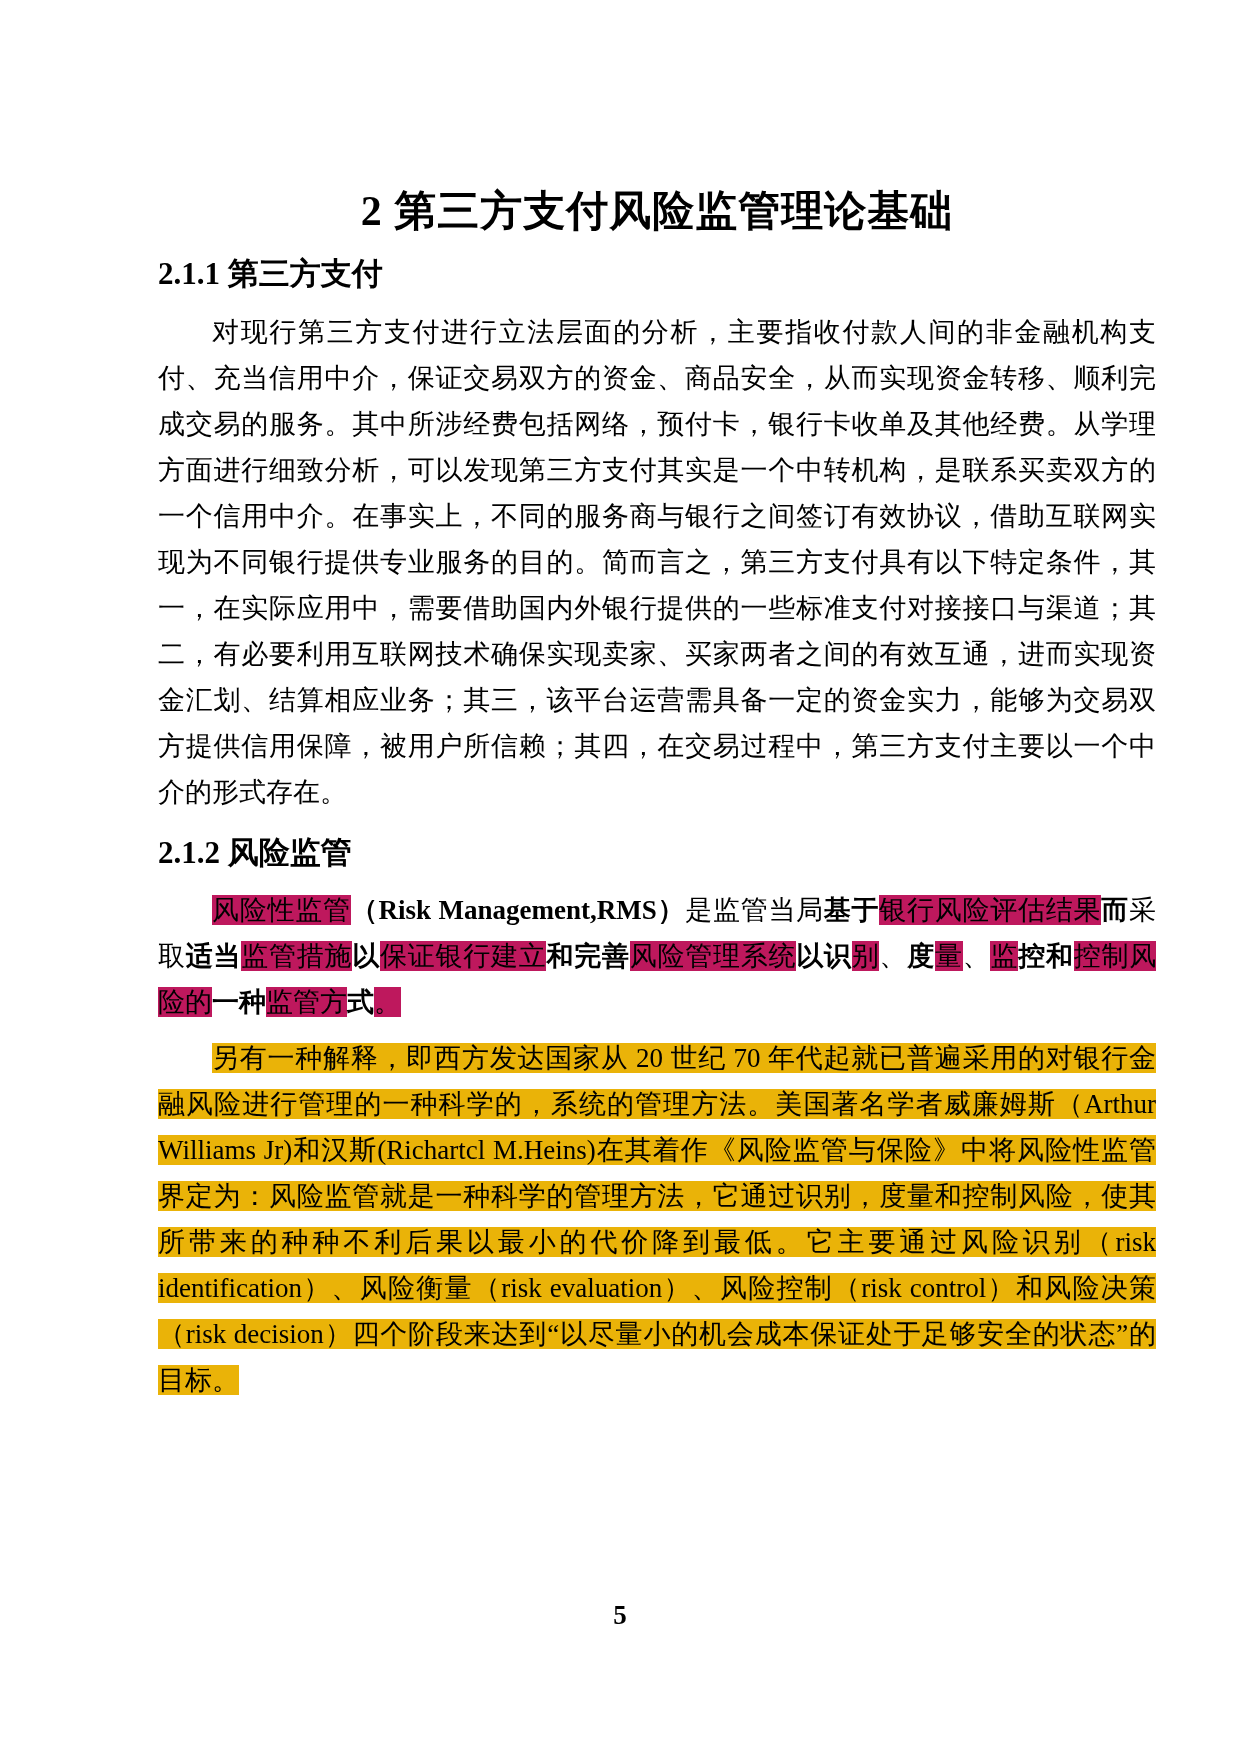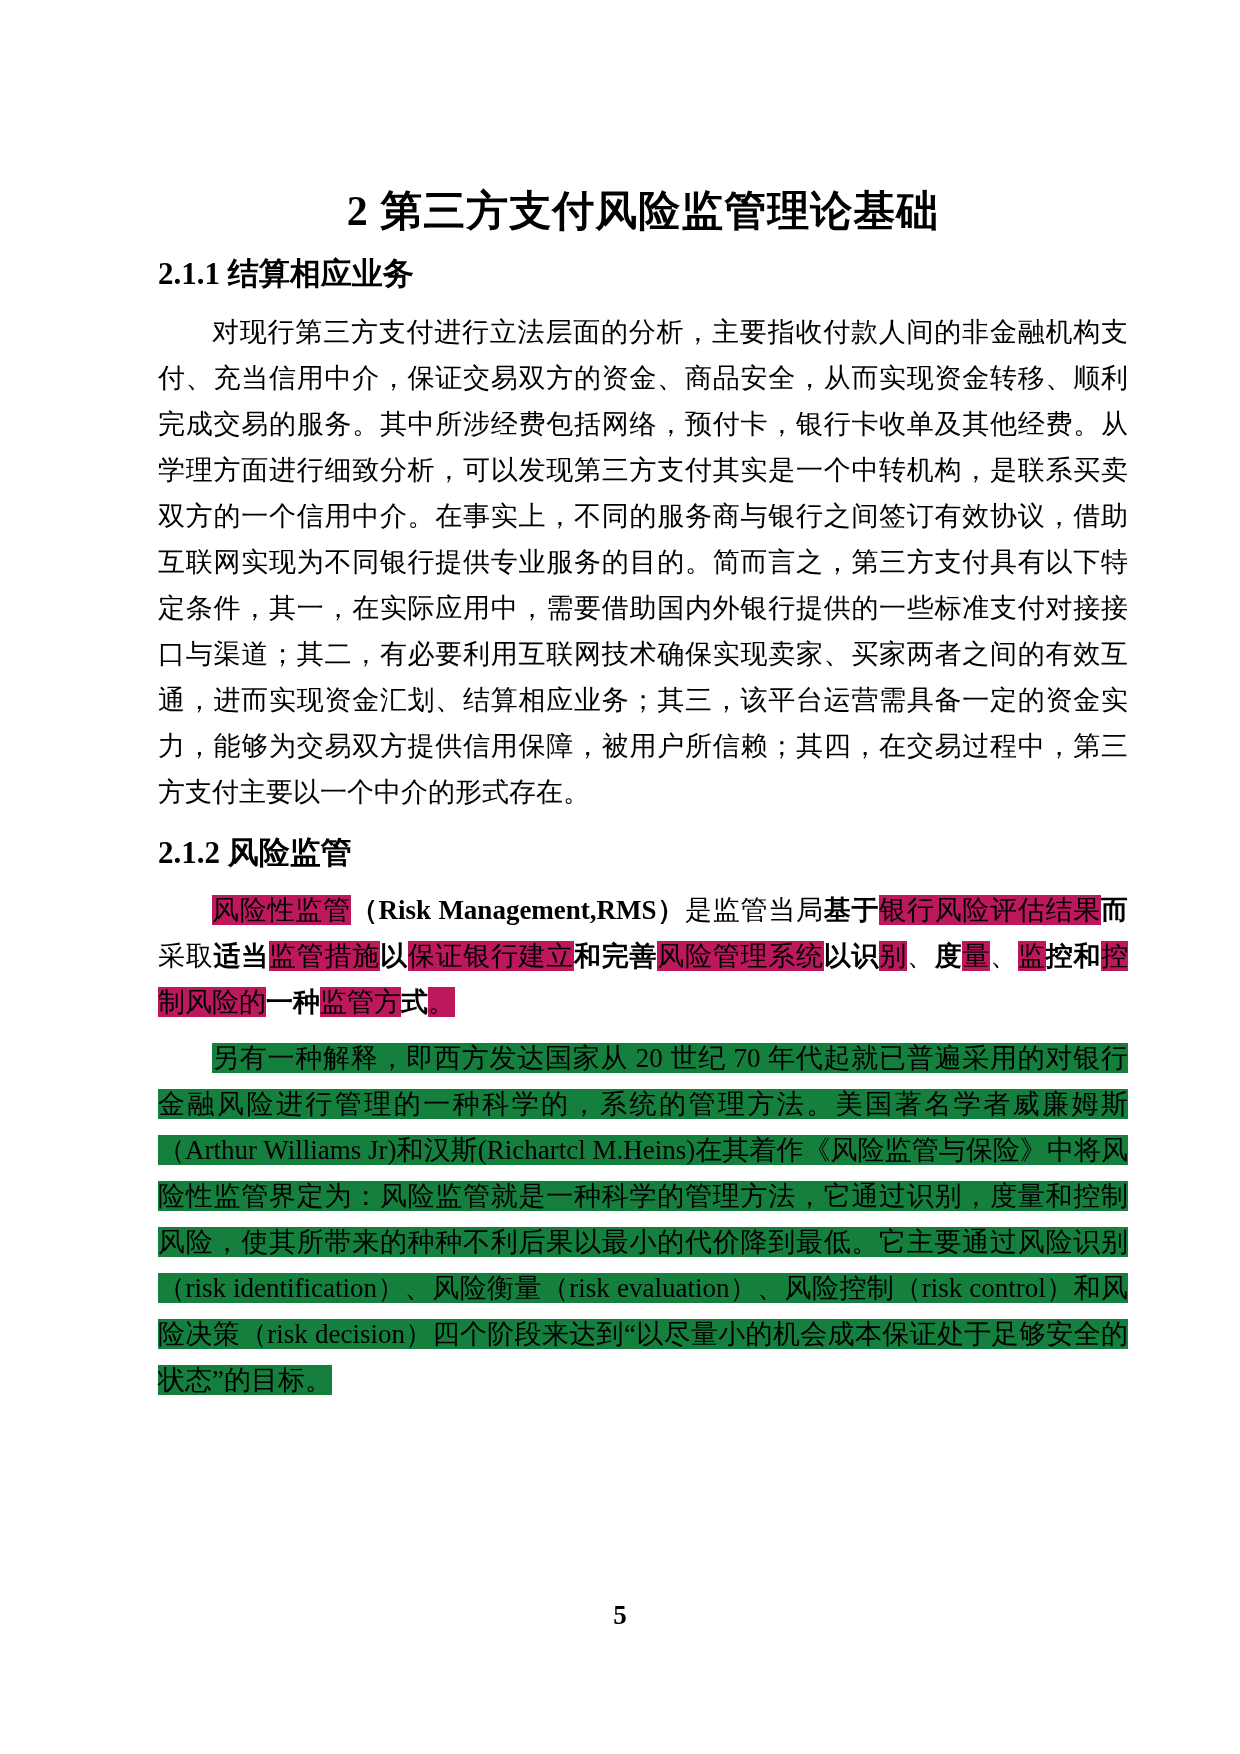--- a/index.html
+++ b/index.html
@@ -9,21 +9,21 @@
   }
   .page {
     position: relative;
     width: 1240px;
     height: 1754px;
     margin: 0 auto;
     background: #ffffff;
     color: #000;
     font-family: "Liberation Serif", "DejaVu Serif", serif;
     box-sizing: border-box;
-    padding: 186px 112px 0 158px;
+    padding: 186px 84px 0 158px;
     overflow: hidden;
   }
   .chapter-title {
     font-size: 42px;
     font-weight: bold;
     text-align: center;
     margin: 0;
     line-height: 1.2;
     letter-spacing: 1px;
   }
@@ -42,40 +42,40 @@
   .body-p {
     font-size: 27px;
     line-height: 46px;
     text-align: justify;
     text-indent: 2em;
     margin: 10px 0 0 0;
   }
   .h3 + .body-p { margin-top: 14px; }
   .seg-bold { font-weight: bold; }
   .seg-hl { background: #be185d; }
-  .light-band { background: #15803d; }
+  .light-band { background: #eab308; }
   .page-number {
     position: absolute;
     left: 0;
     top: 1600px;
     width: 100%;
     text-align: center;
     font-size: 27px;
     font-weight: bold;
   }
 </style>
 </head>
 <body>
 
 <div class="page">
 
   <h1 class="chapter-title">2 第三方支付风险监管理论基础</h1>
 
 
-  <h3 class="h3">2.1.1 结算相应业务</h3>
+  <h3 class="h3">2.1.1 第三方支付</h3>
 
 
   <p class="body-p">对现行第三方支付进行立法层面的分析，主要指收付款人间的非金融机构支付、充当信用中介，保证交易双方的资金、商品安全，从而实现资金转移、顺利完成交易的服务。其中所涉经费包括网络，预付卡，银行卡收单及其他经费。从学理方面进行细致分析，可以发现第三方支付其实是一个中转机构，是联系买卖双方的一个信用中介。在事实上，不同的服务商与银行之间签订有效协议，借助互联网实现为不同银行提供专业服务的目的。简而言之，第三方支付具有以下特定条件，其一，在实际应用中，需要借助国内外银行提供的一些标准支付对接接口与渠道；其二，有必要利用互联网技术确保实现卖家、买家两者之间的有效互通，进而实现资金汇划、结算相应业务；其三，该平台运营需具备一定的资金实力，能够为交易双方提供信用保障，被用户所信赖；其四，在交易过程中，第三方支付主要以一个中介的形式存在。</p>
 
   <h3 class="h3">2.1.2 风险监管</h3>
 
   <p class="body-p"><span class="seg-hl">风险性监管</span><span class="seg-bold">（Risk Management,RMS）</span><span>是监管当局</span><span class="seg-bold">基于</span><span class="seg-hl">银行风险评估结果</span><span class="seg-bold">而</span><span>采取</span><span class="seg-bold">适当</span><span class="seg-hl">监管措施</span><span class="seg-bold">以</span><span class="seg-hl">保证银行建立</span><span class="seg-bold">和完善</span><span class="seg-hl">风险管理系统</span><span class="seg-bold">以识</span><span class="seg-hl">别</span><span>、</span><span class="seg-bold">度</span><span class="seg-hl">量</span><span>、</span><span class="seg-hl">监</span><span class="seg-bold">控和</span><span class="seg-hl">控制风险</span><span class="seg-hl">的</span><span class="seg-bold">一种</span><span class="seg-hl">监管方</span><span class="seg-bold">式</span><span class="seg-hl">。</span></p>
 
   <p class="body-p"><span class="light-band">另有一种解释，即西方发达国家从 20 世纪 70 年代起就已普遍采用的对银行金融风险进行管理的一种科学的，系统的管理方法。美国著名学者威廉姆斯（Arthur Williams Jr)和汉斯(Richartcl M.Heins)在其着作《风险监管与保险》中将风险性监管界定为：风险监管就是一种科学的管理方法，它通过识别，度量和控制风险，使其所带来的种种不利后果以最小的代价降到最低。它主要通过风险识别（risk identification）、风险衡量（risk evaluation）、风险控制（risk control）和风险决策（risk decision）四个阶段来达到“以尽量小的机会成本保证处于足够安全的状态”的目标。</span></p>
 

